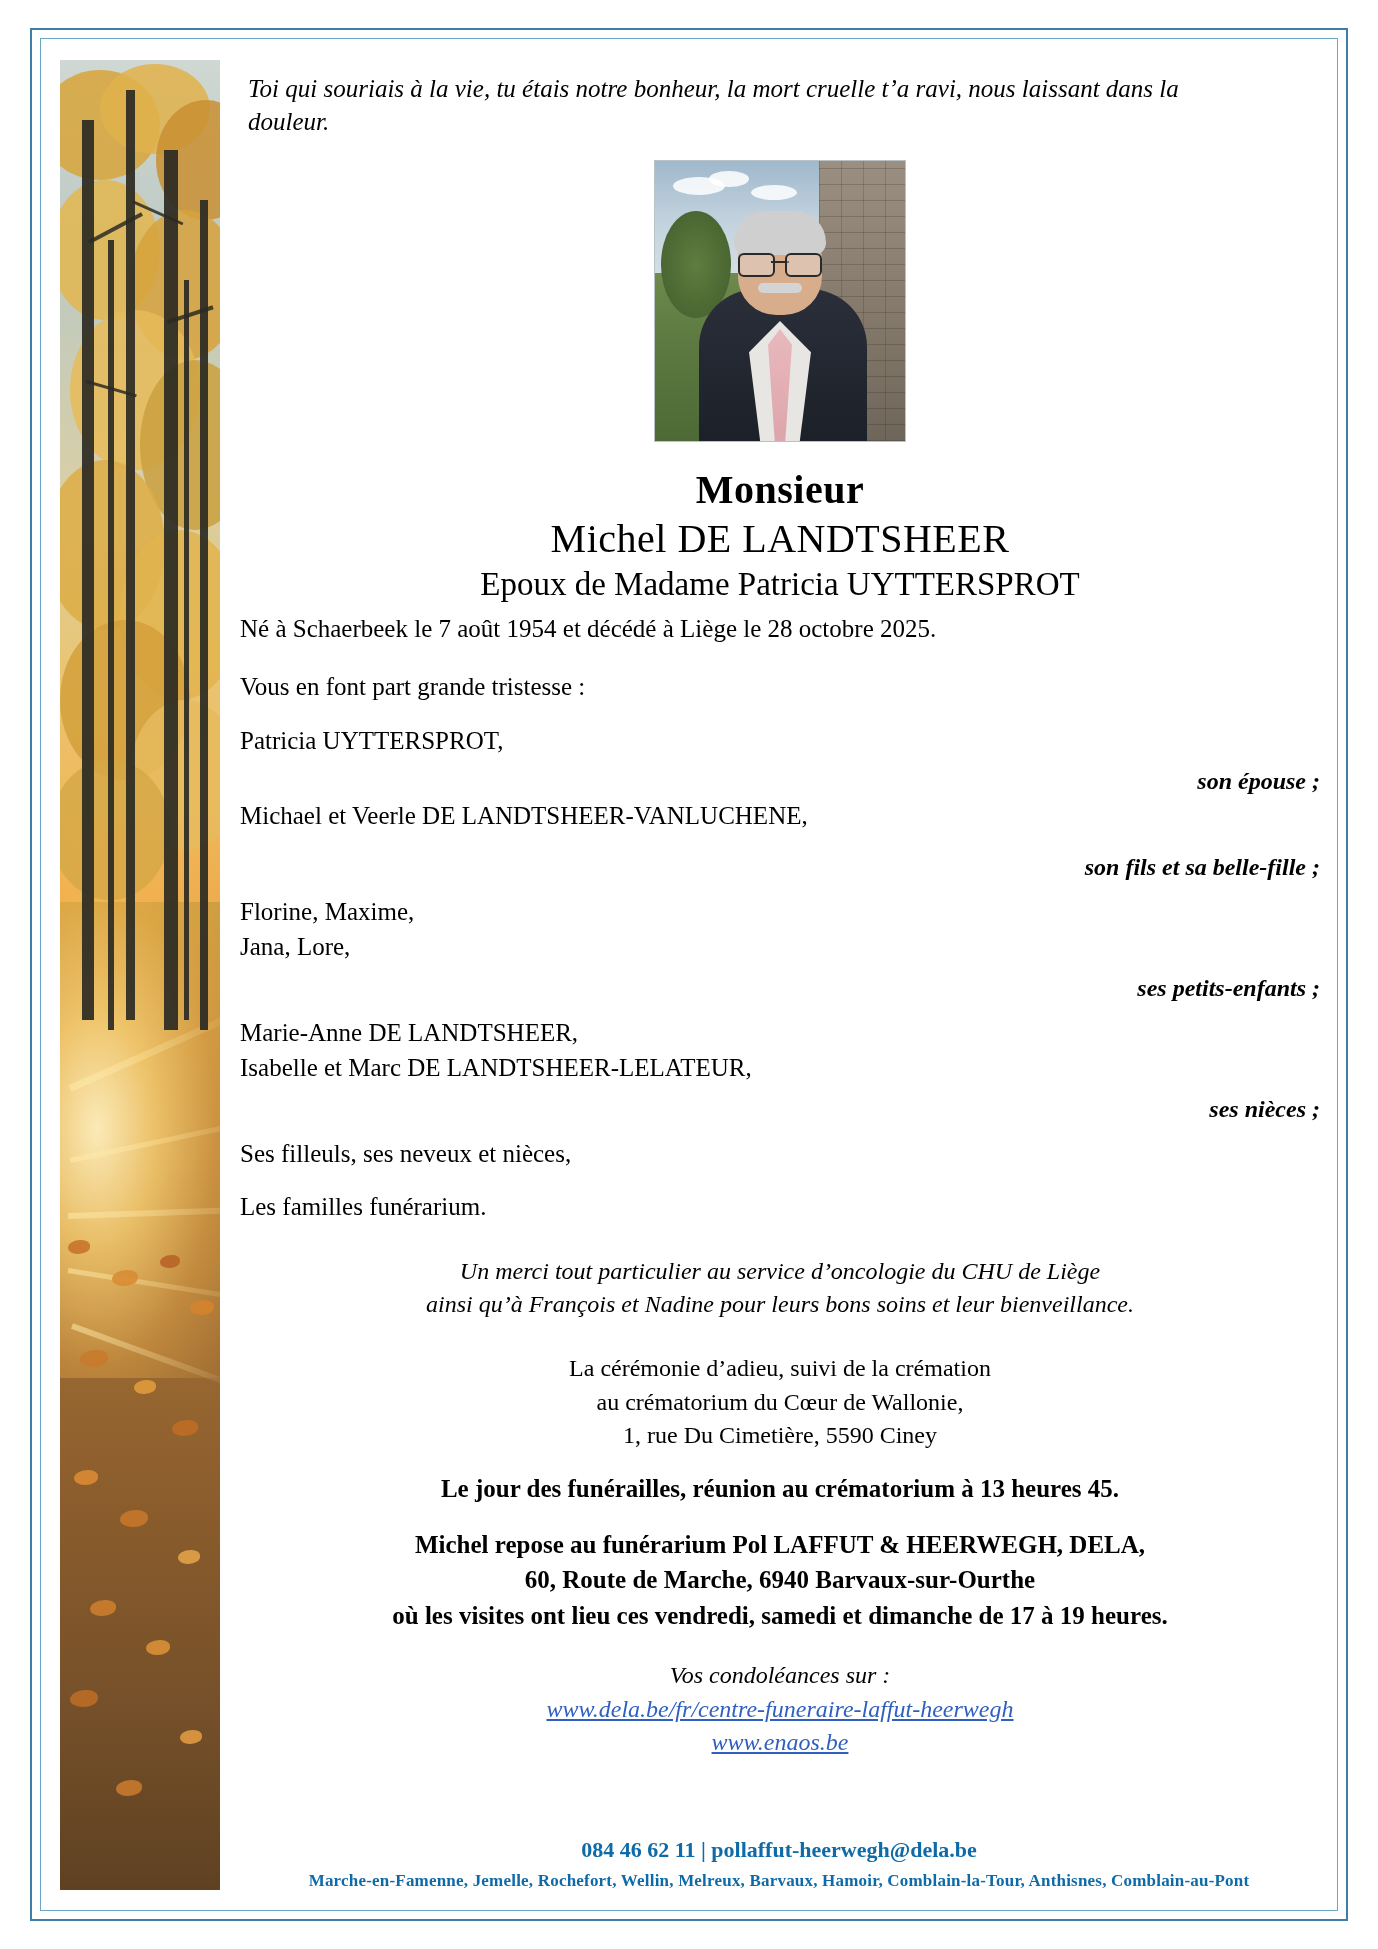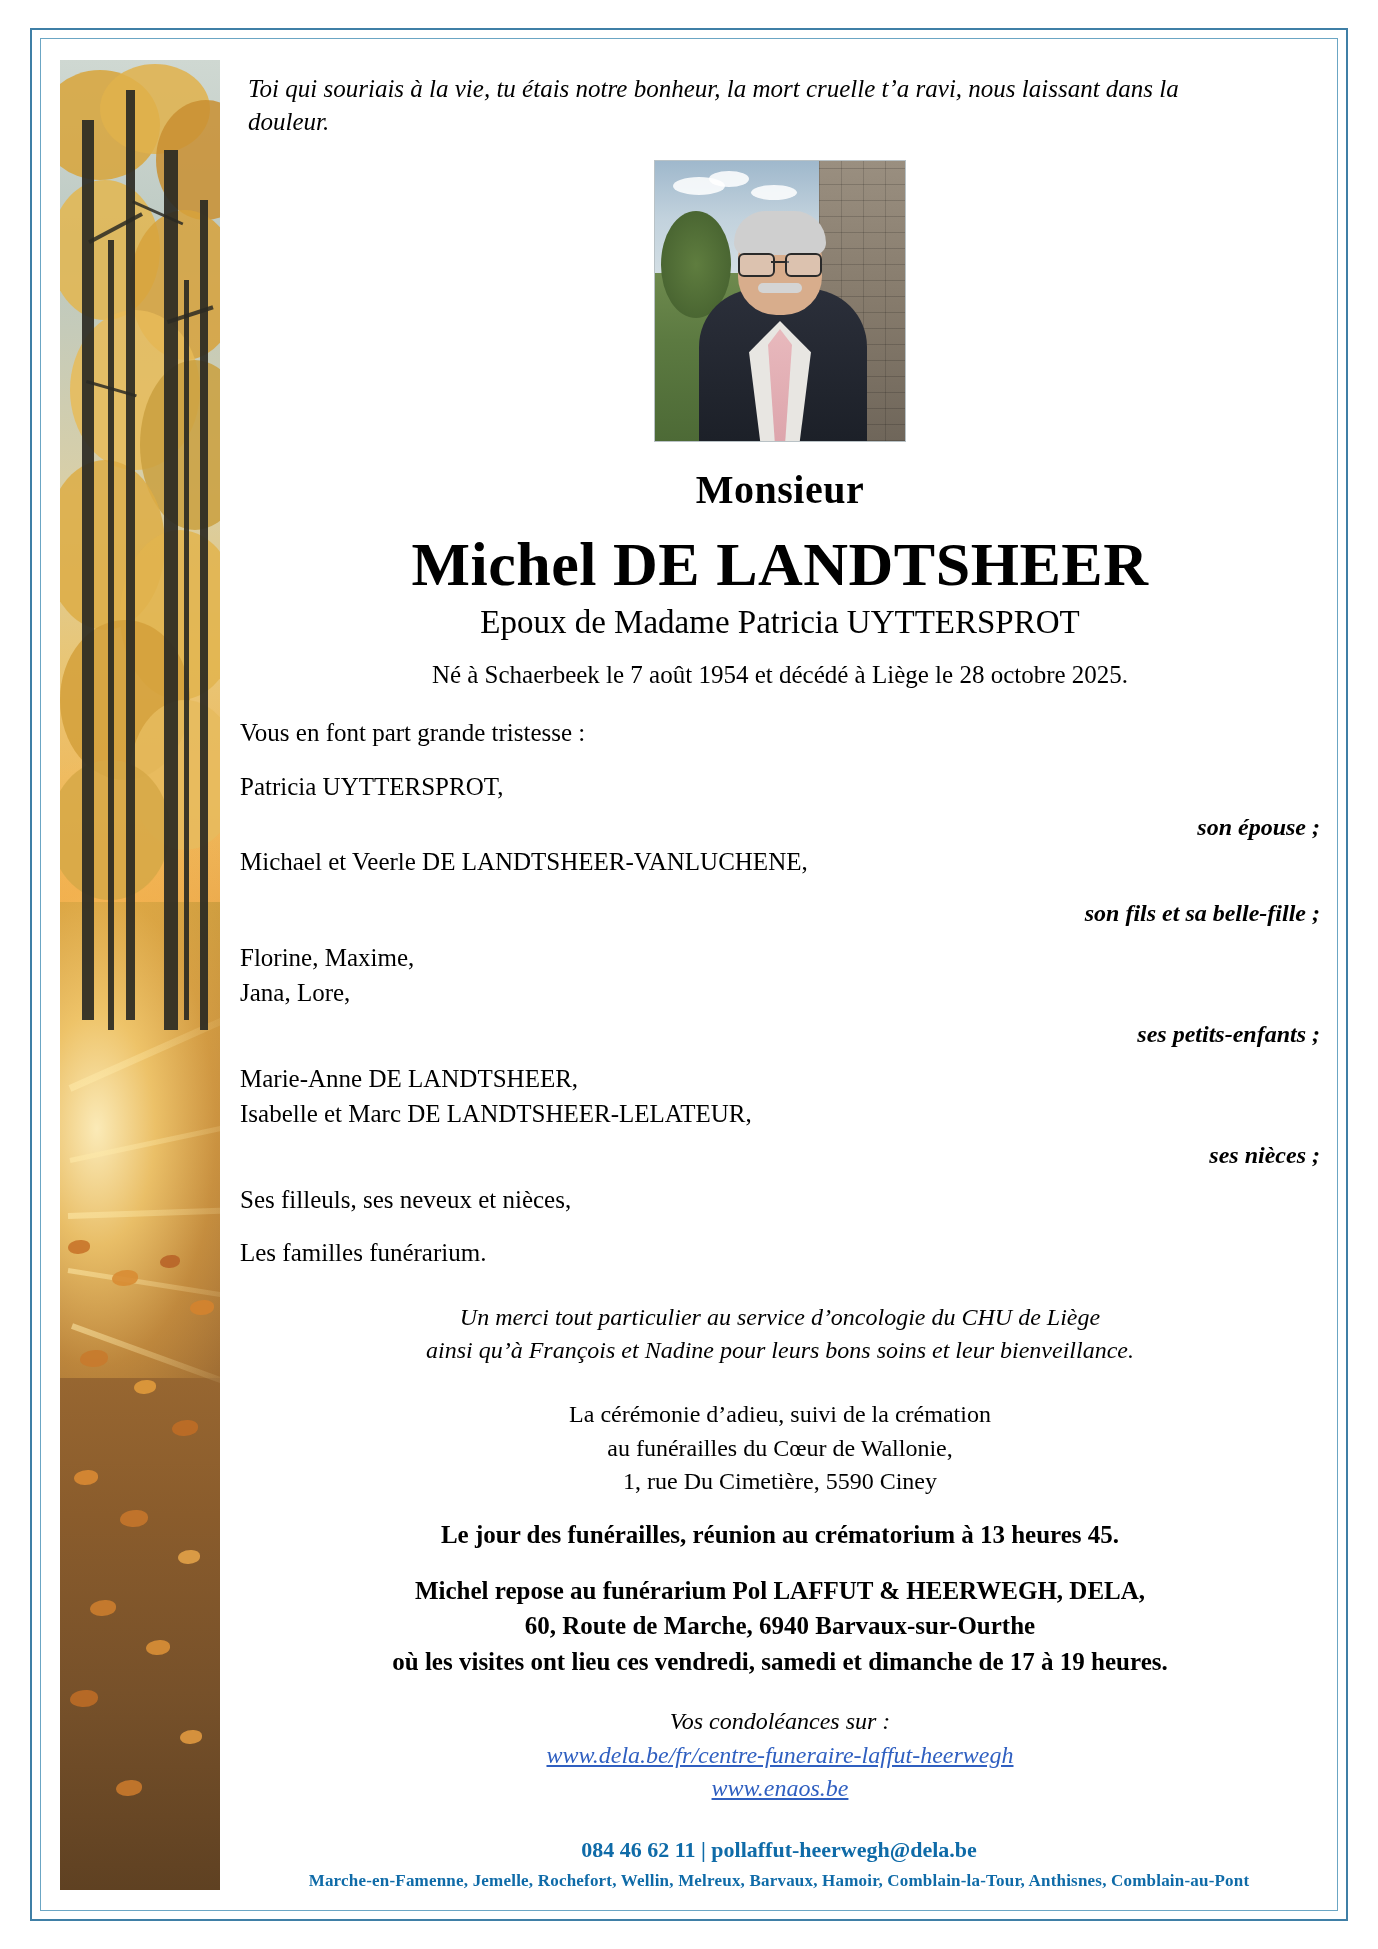--- a/index.html
+++ b/index.html
@@ -199,34 +199,34 @@
   .name-block {
     text-align: center;
     margin-top: 24px;
   }
   .name-mr {
     font-size: 40px;
     font-weight: bold;
     letter-spacing: 0.5px;
   }
   .name-full {
-    font-size: 62px;
-    font-weight: bold;
-    margin-top: 16px;
+    font-size: 40px;
+    font-weight: normal;
+    margin-top: 2px;
     letter-spacing: 0.5px;
   }
   .name-spouse {
     font-size: 33px;
     margin-top: 4px;
   }
 
   .birth-death {
-    text-align: center;
+    text-align: left;
     font-size: 25px;
-    margin-top: 20px;
+    margin-top: 12px;
   }
 
   .body-text {
     font-size: 25px;
     margin-top: 26px;
     line-height: 1.42;
   }
   .body-text p { margin: 0; }
   .spacer-sm { height: 18px; }
   .spacer-xs { height: 10px; }
@@ -446,21 +446,21 @@
       <p>Les familles funérarium.</p>
     </div>
 
     <div class="thanks">
       <div>Un merci tout particulier au service d’oncologie du CHU de Liège</div>
       <div>ainsi qu’à François et Nadine pour leurs bons soins et leur bienveillance.</div>
     </div>
 
     <div class="ceremony">
       <div>La cérémonie d’adieu, suivi de la crémation</div>
-      <div>au funérailles du Cœur de Wallonie,</div>
+      <div>au crématorium du Cœur de Wallonie,</div>
       <div>1, rue Du Cimetière, 5590 Ciney</div>
     </div>
 
     <div class="reunion">Le jour des funérailles, réunion au crématorium à 13 heures 45.</div>
 
     <div class="funerarium">
       <div>Michel repose au funérarium Pol LAFFUT &amp; HEERWEGH, DELA,</div>
       <div>60, Route de Marche, 6940 Barvaux-sur-Ourthe</div>
       <div>où les visites ont lieu ces vendredi, samedi et dimanche de 17 à 19 heures.</div>
     </div>

